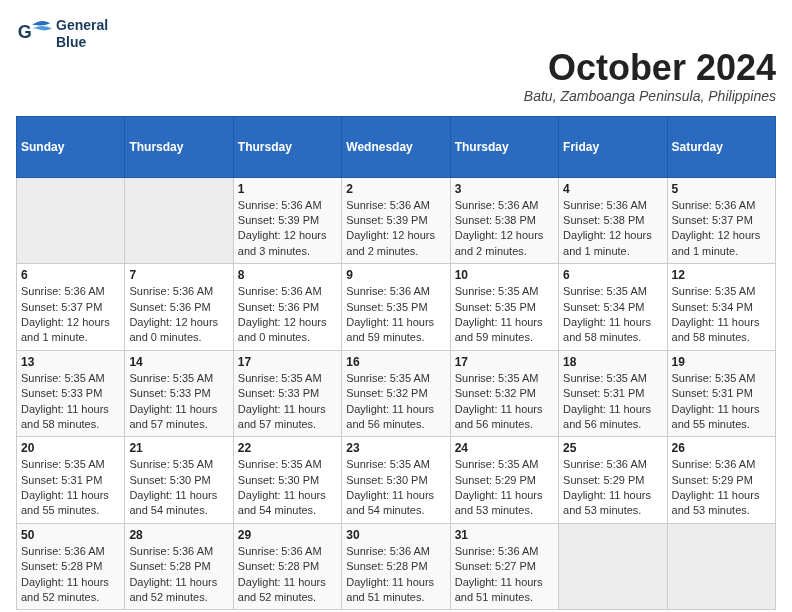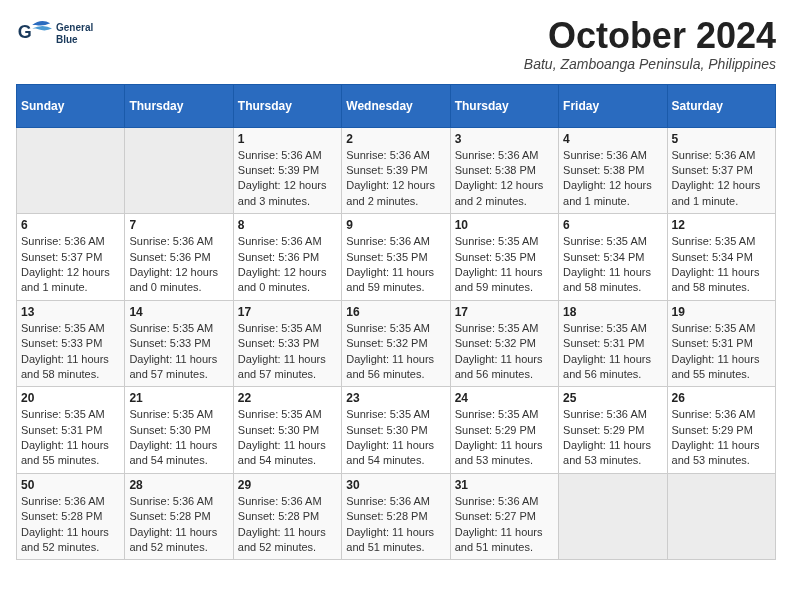--- a/index.html
+++ b/index.html
@@ -15,54 +15,55 @@
       align-items: flex-start;
       justify-content: space-between;
       margin-bottom: 12px;
     }
     .logo {
       display: flex;
       align-items: center;
       gap: 4px;
     }
     .logo-text {
-      font-size: 10px;
+      font-size: 14px;
       font-weight: bold;
       color: #1a3a5c;
       line-height: 1.2;
     }
     .logo-icon {
       width: 36px;
       height: 36px;
     }
     .title-block {
       text-align: right;
     }
     .month-title {
       font-size: 36px;
       font-weight: bold;
       color: #222;
       line-height: 1.1;
+      margin-top: 32px;
     }
     .subtitle {
       font-size: 14px;
       color: #444;
       font-style: italic;
     }
     table {
       width: 100%;
       border-collapse: collapse;
       table-layout: fixed;
     }
     thead tr th {
       background-color: #2a6bbf;
       color: #fff;
       font-size: 12px;
       font-weight: bold;
-      padding: 14px 4px;
+      padding: 23px 4px;
       text-align: left;
       border: 1px solid #1a5aaa;
     }
     tbody tr td {
       border: 1px solid #ccc;
       vertical-align: top;
       padding: 4px 4px;
       min-height: 80px;
       font-size: 10px;
       color: #222;

